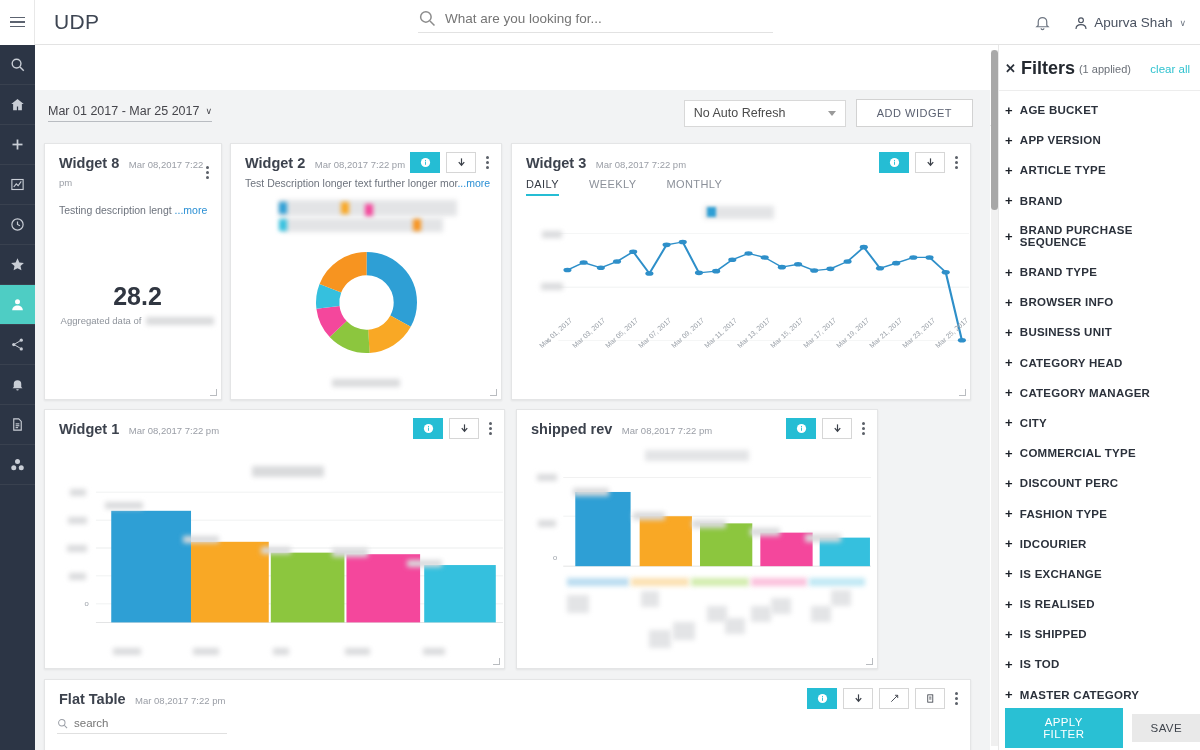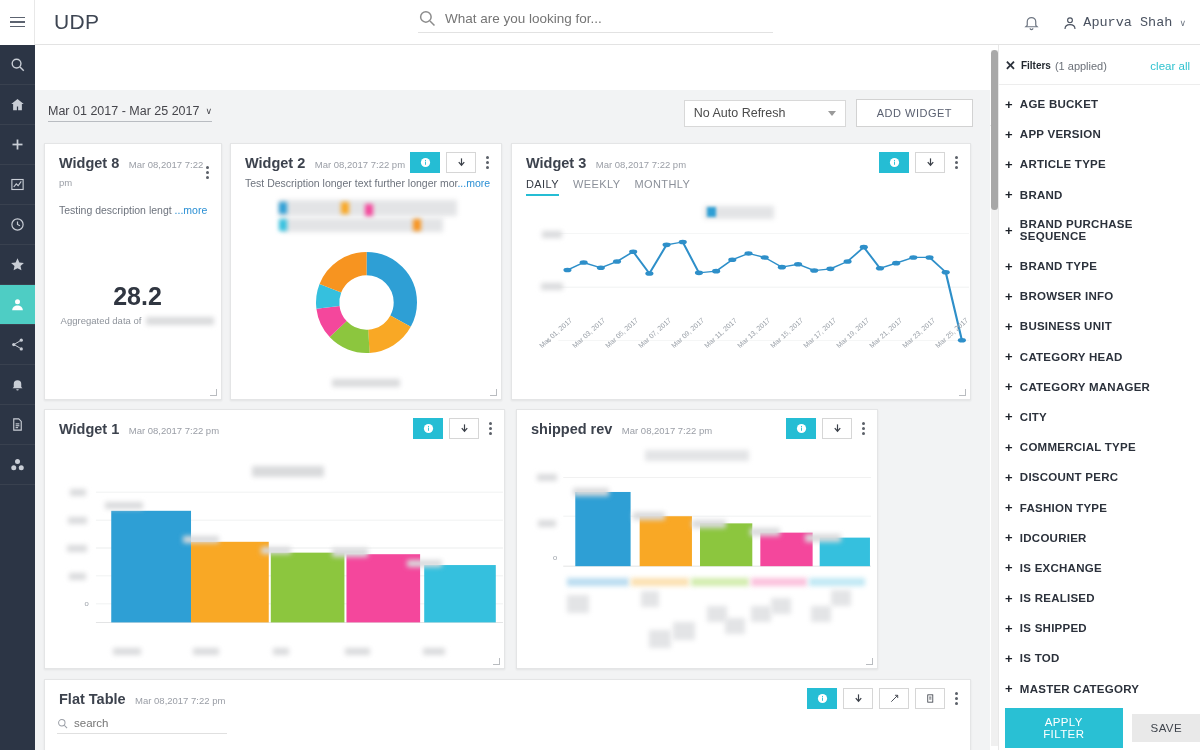--- a/index.html
+++ b/index.html
@@ -37,21 +37,21 @@
     font-family: "Liberation Sans", sans-serif; width: 100%;
     background: transparent;
   }
   .topright {
     position: absolute; right: 14px; top: 0; height: 45px;
     display: flex; align-items: center; gap: 22px;
   }
   .bell-ico { width: 17px; height: 19px; color: #6e7682; cursor: pointer; }
   .userbox { display:flex; align-items:center; gap:5px; cursor:pointer; color:#4a5260; }
   .user-ico { width: 16px; height: 16px; }
-  .username { font-size: 13.5px; font-family: Liberation Mono, monospace; }
+  .username { font-size: 13.5px; }
   .caret { font-size: 9px; color:#6e7682; margin-left:2px;}
 
   
   .rail {
     position: absolute; left: 0; top: 45px; width: 35px; height: 705px;
     background: #2c3545;
   }
   .rail-item {
     height: 40px; display: flex; align-items: center; justify-content: center;
     border-bottom: 1px solid #39414f; color: #c9ced6; cursor: pointer;
@@ -128,21 +128,21 @@
   .ibtn {
     width: 30px; height: 21px; display: flex; align-items: center; justify-content: center;
     border: 1px solid #d6d6d6; background: #fff; cursor: pointer; color:#3b4049;
   }
   .ibtn.teal { background: #25bdd4; border-color: #25bdd4; color: #fff; }
   .ibtn svg { width: 11px; height: 11px; }
   .resize { position:absolute; right:4px; bottom:3px; width:7px; height:7px;
             border-right:1px solid #b9bcc0; border-bottom:1px solid #b9bcc0; }
 
   
-  .w-tabs { display:flex; gap:14px; padding: 6px 0 0 14px; }
+  .w-tabs { display:flex; gap:30px; padding: 6px 0 0 14px; }
   .w-tab { font-size: 11px; color:#8b9099; letter-spacing:.4px; cursor:pointer; padding-bottom:4px;}
   .w-tab.active { color:#343a44; border-bottom:2px solid #25bdd4; }
 
   
   .blur { background:#d9dadc; filter: blur(2.4px); display:inline-block; border-radius:1px;}
   .blurlight { background:#e3e4e6; filter: blur(2.8px); display:inline-block;}
 
   
   .bignum { font-size: 25px; font-weight: 700; color: #303641; text-align: center; }
   .bignum-sub { font-size: 9.5px; color:#8e939b; text-align:center; margin-top:4px;
@@ -162,21 +162,21 @@
   
   .filters {
     position: absolute; left: 998px; top: 45px; width: 202px; height: 705px;
     background: #fff; border-left: 1px solid #e8e8e8; overflow: hidden;
   }
   .filters-head {
     display:flex; align-items:center; padding: 13px 10px 11px 6px;
     border-bottom: 1px solid #ededed;
   }
   .fx { font-size: 13px; color:#2b313b; font-weight:700; cursor:pointer; margin-right:5px;}
-  .ftitle { font-size: 10px; color:#23282f; font-weight:700; }
+  .ftitle { font-size: 18px; color:#23282f; font-weight:700; }
   .fcount { font-size: 11px; color:#6b7078; margin-left:4px; }
   .clearall { margin-left:auto; font-size: 11.5px; color:#2fc2cf; cursor:pointer; }
   .flist { padding-top: 4px; }
   .fitem {
     display:flex; align-items:center; gap:7px; padding: 8.6px 10px 8.6px 6px;
     font-size: 11.5px; color:#2b313b; font-weight:700; letter-spacing:.25px; cursor:pointer;
   }
   .plus { font-size: 13px; color:#1c2129; font-weight:700; line-height:1; }
   .filters-foot {
     position:absolute; left:0; bottom:0; width:202px; height:44px;

